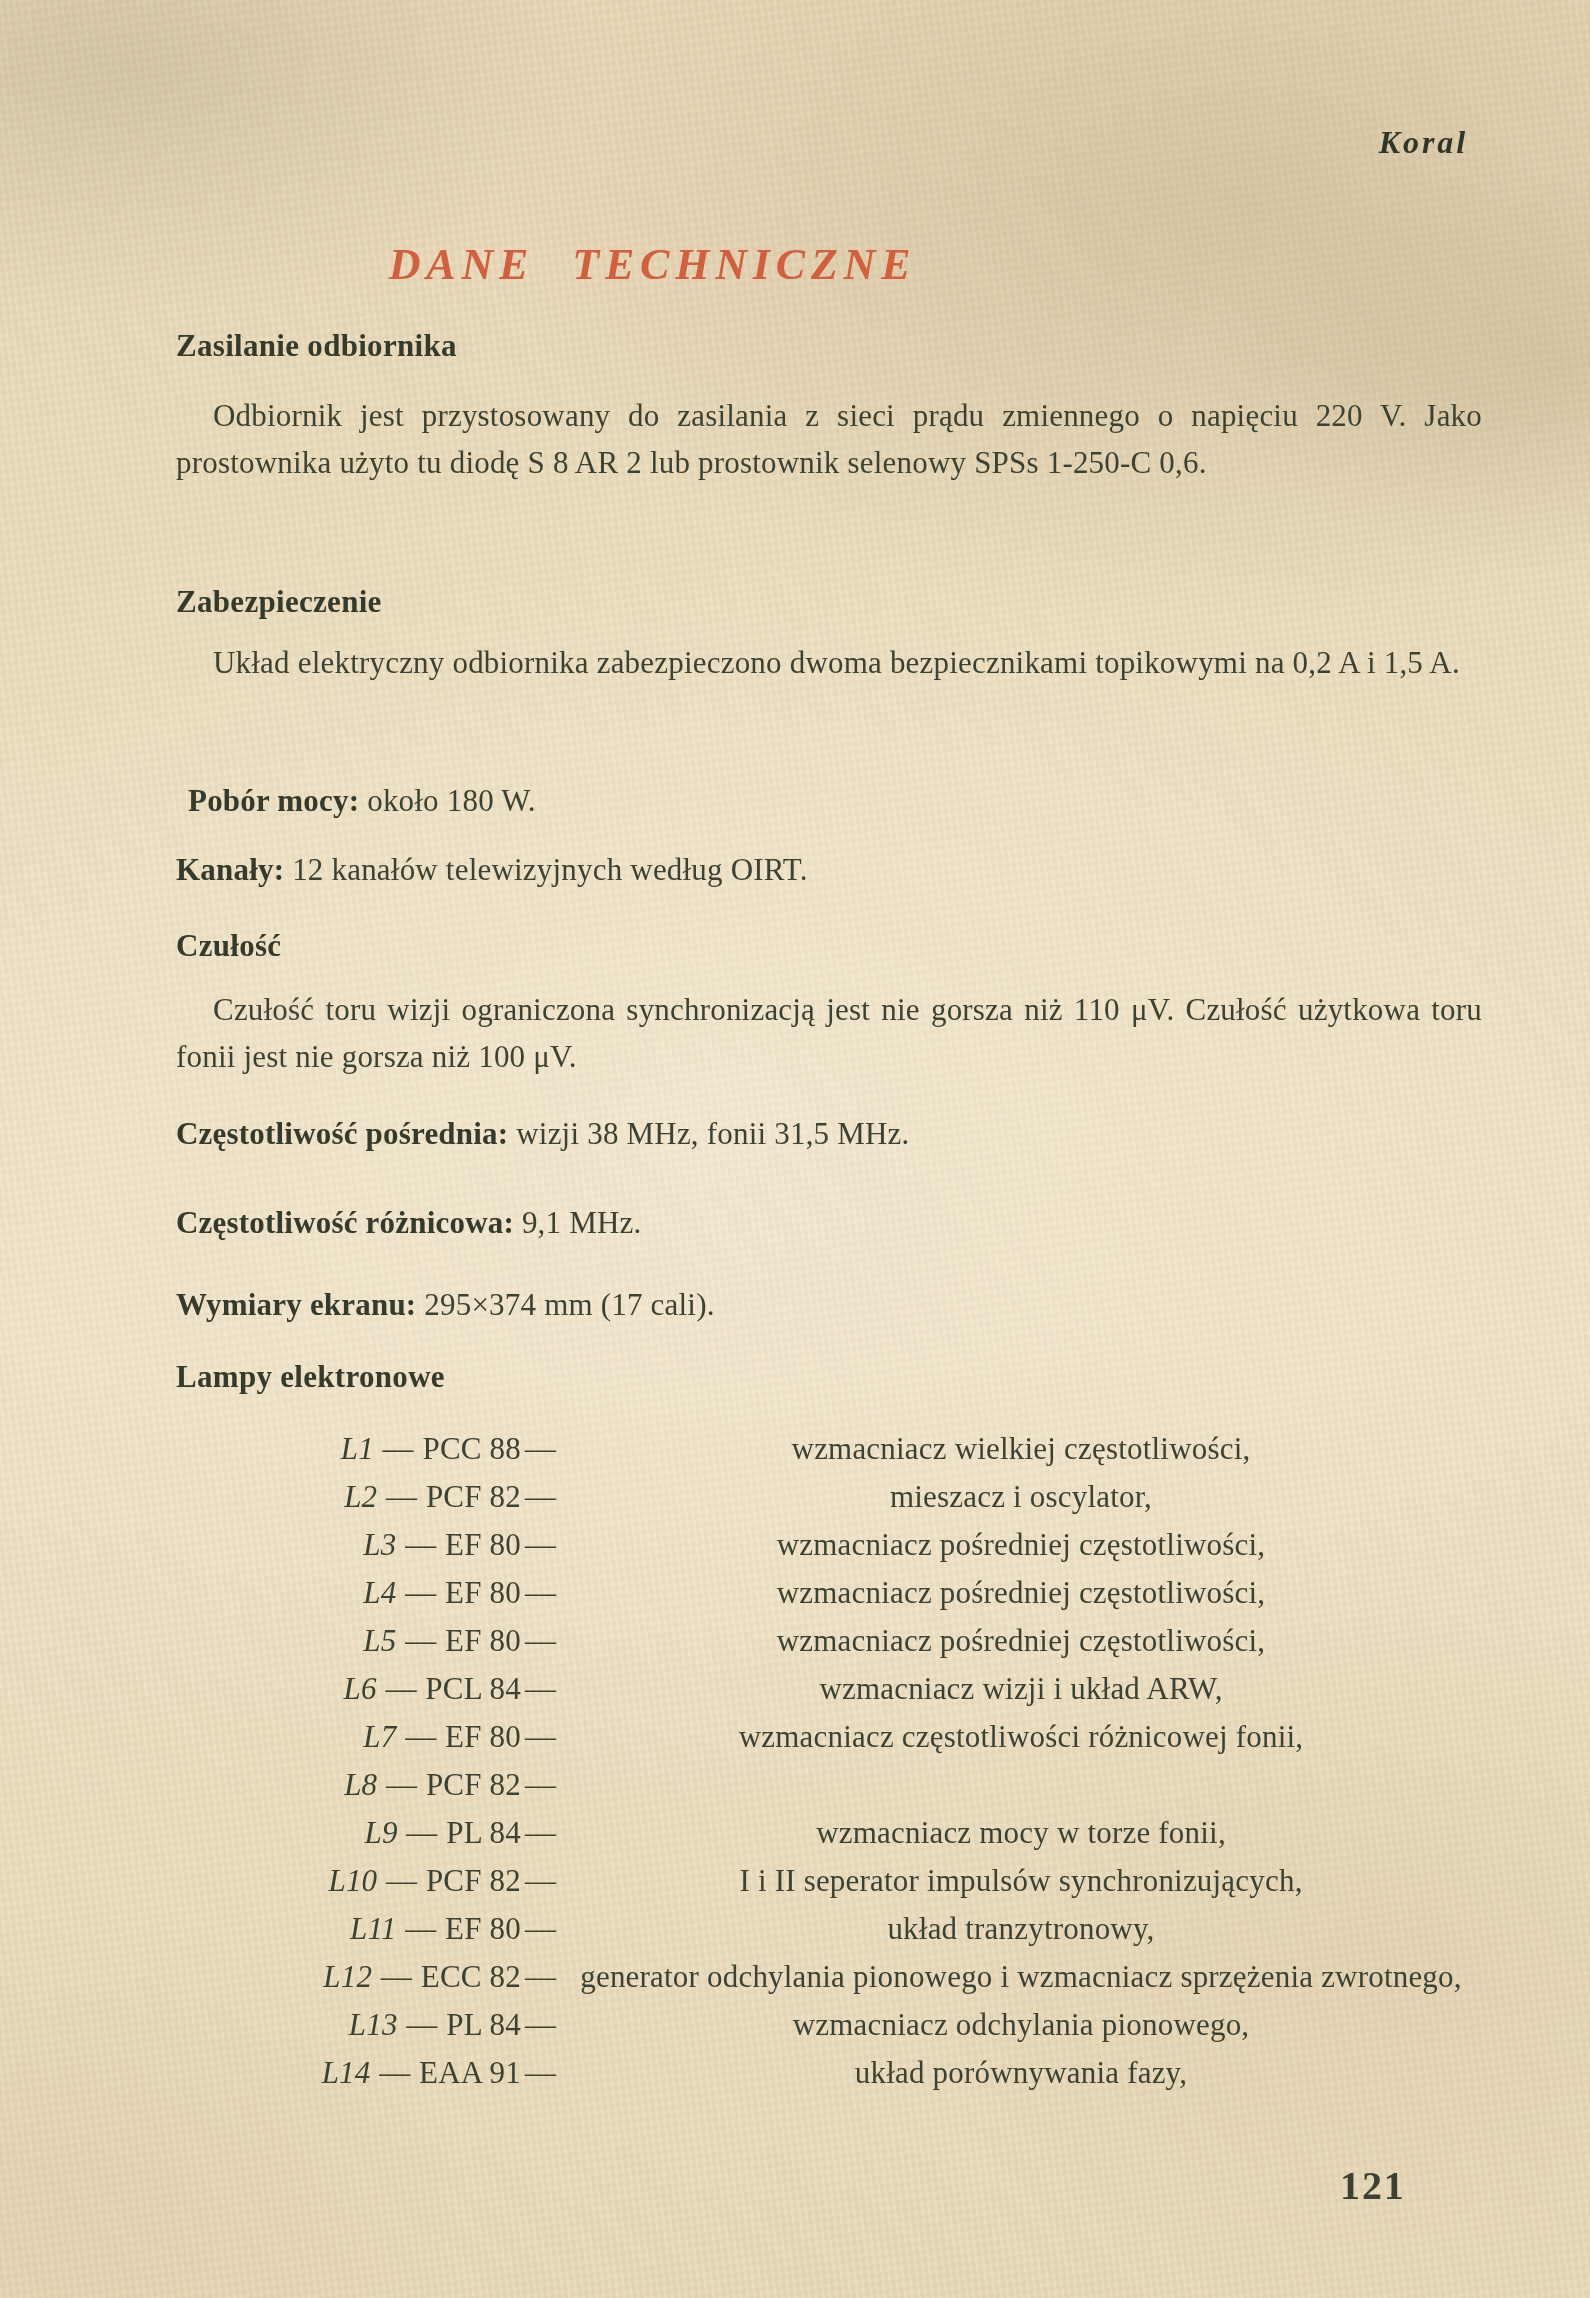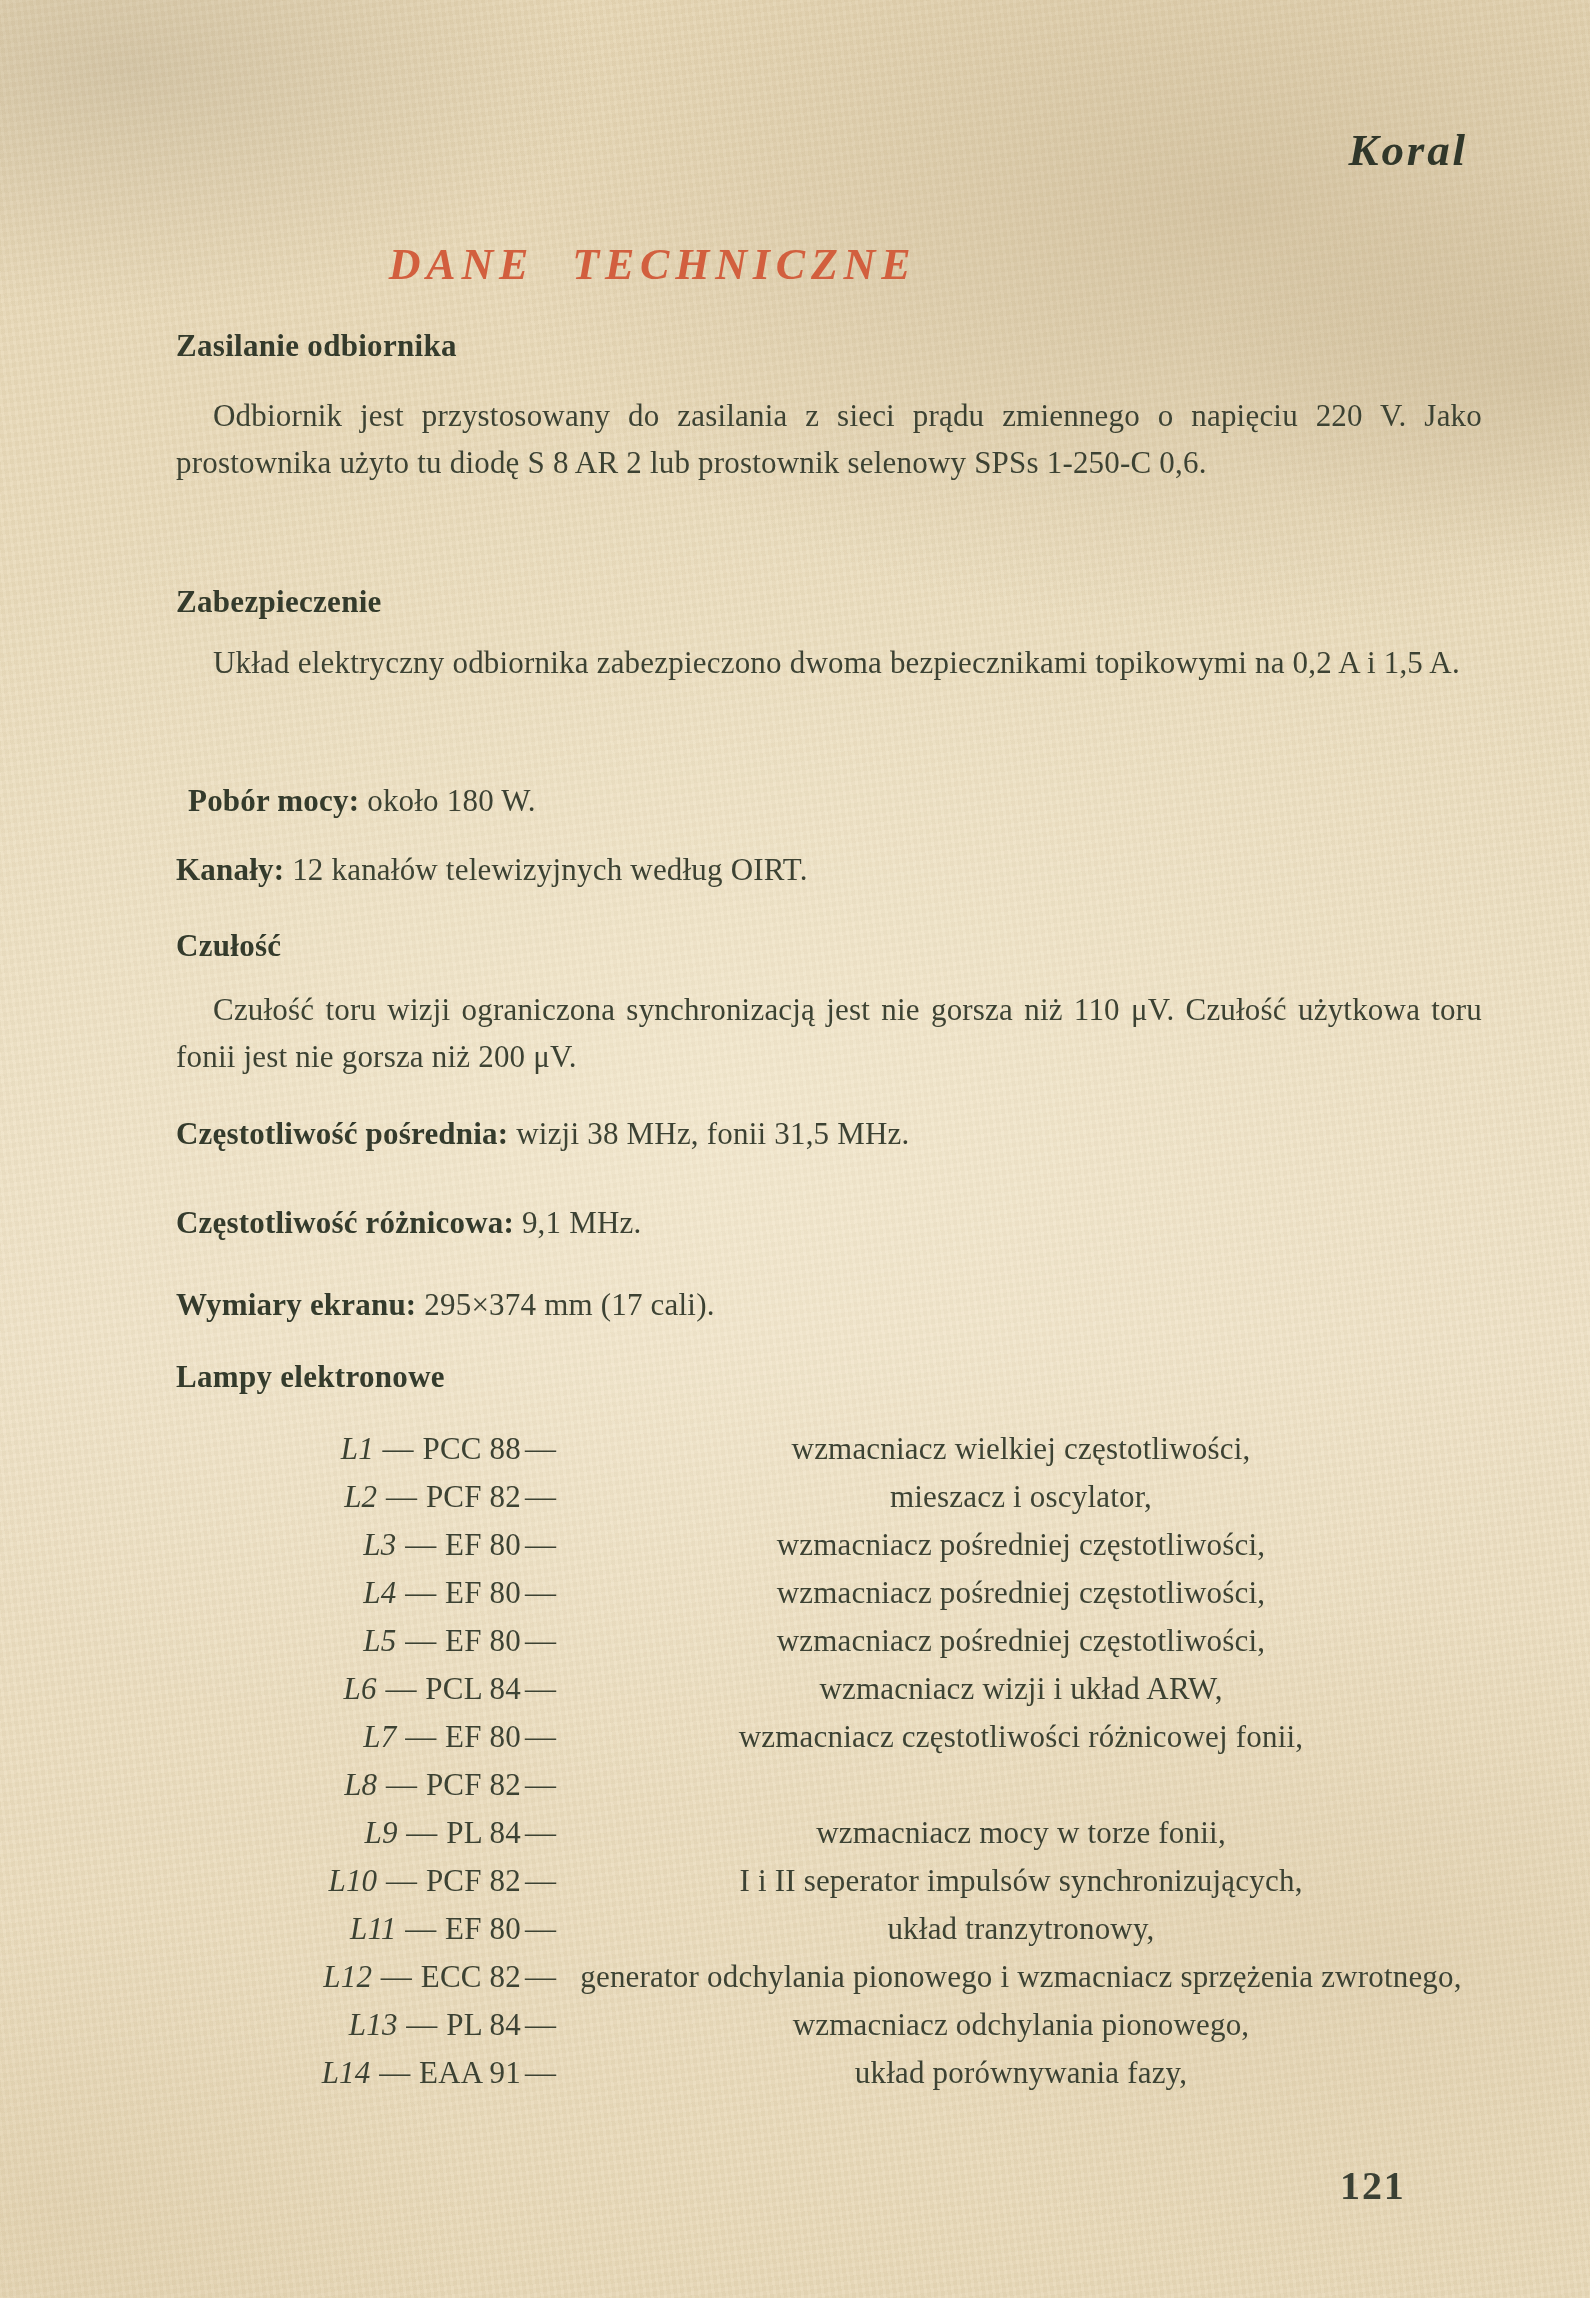--- a/index.html
+++ b/index.html
@@ -19,21 +19,21 @@
       radial-gradient(1456px 970px at 45% 48%, rgba(255,250,233,0.30), rgba(255,250,233,0) 72%),
       radial-gradient(873px 582px at 88% 85%, rgba(186,162,120,0.14), rgba(186,162,120,0) 60%),
       radial-gradient(679px 485px at 4% 96%, rgba(186,162,120,0.12), rgba(186,162,120,0) 60%),
       repeating-linear-gradient(83deg, rgba(255,255,255,0.05) 0 2.9px, rgba(120,100,70,0.03) 2.9px 6.8px),
       repeating-linear-gradient(-7deg, rgba(255,255,255,0.04) 0 3.9px, rgba(120,100,70,0.025) 3.9px 8.7px),
       linear-gradient(#e7d7b5,#eadcbc 28%,#eee1c5 58%,#e8d9b8);
   }
   .abs{position:absolute;}
   .brand{
     top:124px;right:122px;
-    font-size:45px;font-weight:bold;font-style:italic;
+    font-size:32px;font-weight:bold;font-style:italic;
     letter-spacing:2.9px;color:#30372a;
   }
   .doc-title{
     top:239px;left:0;width:1305px;text-align:center;
     font-size:44px;font-weight:bold;font-style:italic;
     letter-spacing:5.8px;word-spacing:21.3px;
     color:#d25f3e;
   }
   .heading{
     left:176px;
@@ -79,21 +79,21 @@
   <p class="abs para indent" style="top:392px;margin:0">Odbiornik jest przystosowany do zasilania z sieci prądu zmiennego o napięciu 220 V. Jako prostownika użyto tu diodę S 8 AR 2 lub prostownik selenowy SPSs 1-250-C 0,6.</p>
 
   <div class="abs heading" style="top:584px">Zabezpieczenie</div>
   <p class="abs para indent" style="top:639px;margin:0">Układ elektryczny odbiornika zabezpieczono dwoma bezpiecznikami topikowymi na 0,2 A i 1,5 A.</p>
 
   <p class="abs para" style="top:765px;margin:12px"><span class="lbl">Pobór mocy:</span> <span>około 180 W.</span></p>
 
   <p class="abs para" style="top:846px;margin:0"><span class="lbl">Kanały:</span> <span>12 kanałów telewizyjnych według OIRT.</span></p>
 
   <div class="abs heading" style="top:928px">Czułość</div>
-  <p class="abs para indent" style="top:986px;margin:0">Czułość toru wizji ograniczona synchronizacją jest nie gorsza niż 110 μV. Czułość użytkowa toru fonii jest nie gorsza niż 200 μV.</p>
+  <p class="abs para indent" style="top:986px;margin:0">Czułość toru wizji ograniczona synchronizacją jest nie gorsza niż 110 μV. Czułość użytkowa toru fonii jest nie gorsza niż 100 μV.</p>
 
   <p class="abs para" style="top:1110px;margin:0"><span class="lbl">Częstotliwość pośrednia:</span> <span>wizji 38 MHz, fonii 31,5 MHz.</span></p>
 
   <p class="abs para" style="top:1199px;margin:0"><span class="lbl">Częstotliwość różnicowa:</span> <span>9,1 MHz.</span></p>
 
   <p class="abs para" style="top:1281px;margin:0"><span class="lbl">Wymiary ekranu:</span> <span>295×374 mm (17 cali).</span></p>
 
   <div class="abs heading" style="top:1359px">Lampy elektronowe</div>
 
   <div class="abs lamp-list">

